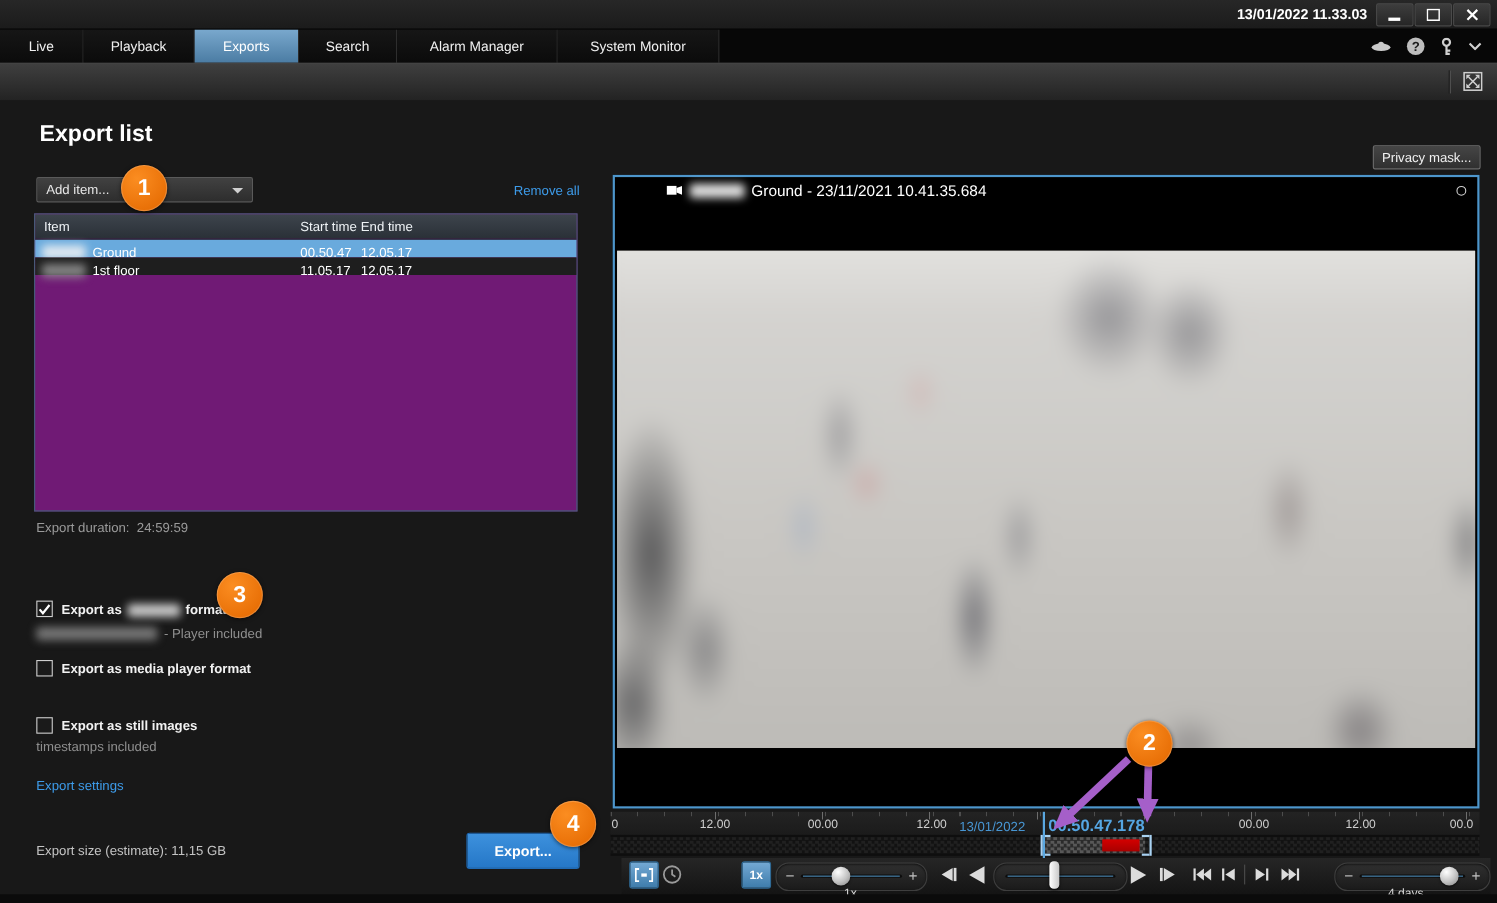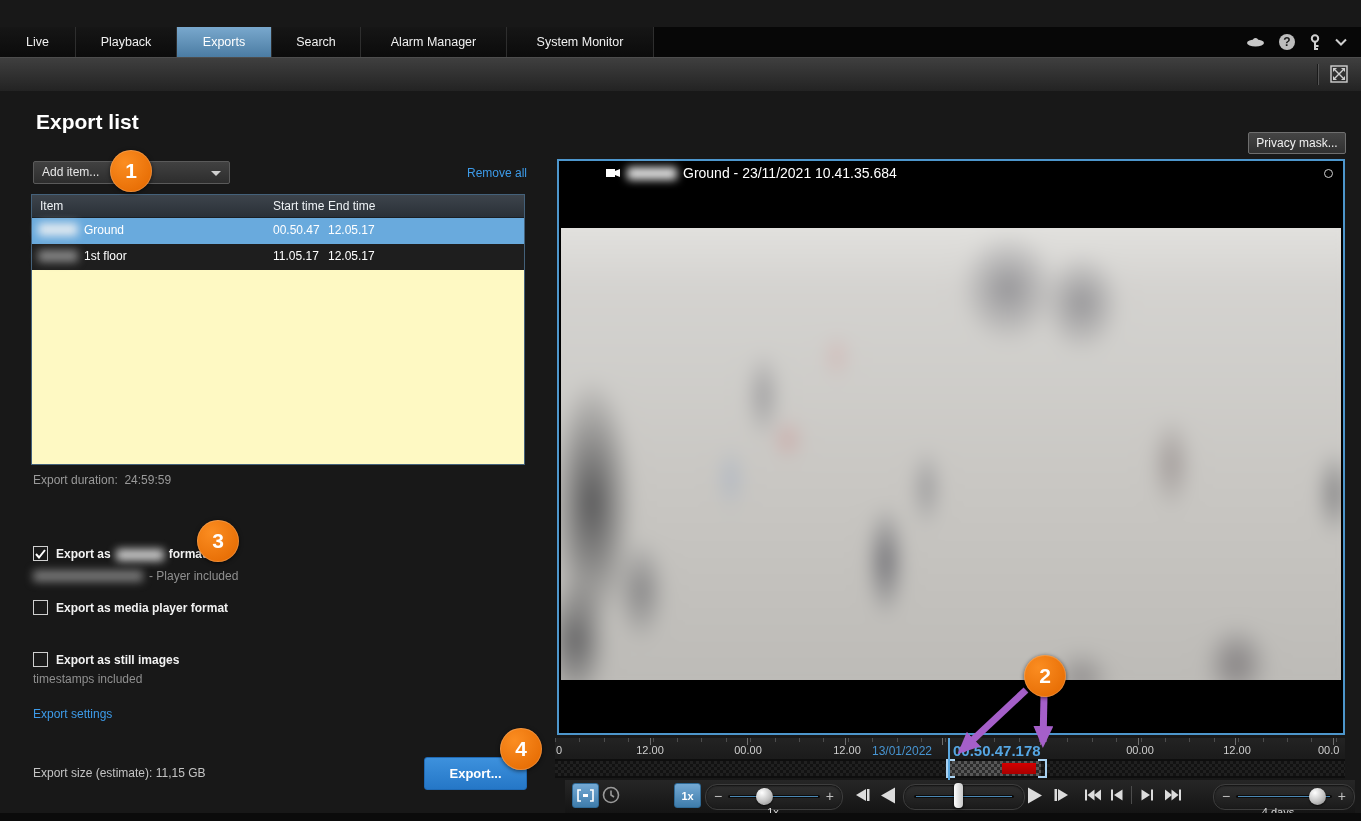--- a/index.html
+++ b/index.html
@@ -31,24 +31,24 @@
 
   
   .h1{position:absolute;left:36px;top:110px;font-size:21px;font-weight:bold;color:#fff;}
   .dropdown{position:absolute;left:33px;top:161px;width:197px;height:23px;box-sizing:border-box;
     border:1px solid #5a5a5a;border-radius:2px;background:linear-gradient(#414141,#2d2d2d);
     font-size:12px;color:#e6e6e6;line-height:21px;padding-left:8px;}
   .dropdown .caret{position:absolute;right:8px;top:9px;width:0;height:0;
     border-left:5px solid transparent;border-right:5px solid transparent;border-top:5px solid #d0d0d0;}
   .link{color:#3d9be9;font-size:12px;cursor:pointer;}
   .listbox{position:absolute;left:31px;top:194px;width:494px;height:271px;box-sizing:border-box;
-    border:1px solid #44617a;background:#fef9c3;}
+    border:1px solid #44617a;background:#701a75;}
   .listhead{position:relative;height:22px;background:linear-gradient(#3d444c,#2a3037);
     border-bottom:1px solid #1a1f24;font-size:12px;color:#eef2f5;}
-  .lrow{position:relative;height:26px;font-size:12px;color:#fff;}
+  .lrow{position:relative;height:16px;font-size:12px;color:#fff;}
   .lrow.sel{background:#69aadd;}
   .lrow.alt{background:#1e1e1e;}
   .cell{position:absolute;top:5px;white-space:nowrap;}
   .c-item{left:52px;} .c-start{left:241px;} .c-end{left:296px;}
   .hc-item{left:8px;top:4px;} .hc-start{left:241px;top:4px;} .hc-end{left:296px;top:4px;}
   .redact{filter:blur(4px);border-radius:3px;}
   .gray{color:#9a9a9a;} .lightgray{color:#c4c4c4;}
   .label12{font-size:12px;}
 
   .cbrow{position:absolute;display:flex;align-items:center;gap:8px;}
@@ -141,20 +141,38 @@
   .icon-svg{display:block;}
 
   
   .arrows{position:absolute;left:920px;top:640px;width:160px;height:140px;z-index:25;pointer-events:none;}
 </style>
 </head>
 <body>
 
 <div class="canvas">
 
+  <div class="titlebar">
+    <span class="dt">13/01/2022 11.33.03</span>
+    <span class="winbtn" style="right:76px;">
+      <svg width="12" height="10" class="icon-svg">
+          <rect x="0" y="7" width="11" height="3" fill="#fff"></rect>
+        </svg>
+    </span>
+    <span class="winbtn" style="right:41px;">
+      <svg width="12" height="11" class="icon-svg">
+          <rect x="0.5" y="0.5" width="11" height="10" fill="none" stroke="#fff" stroke-width="1.6"></rect>
+        </svg>
+    </span>
+    <span class="winbtn" style="right:6px;">
+      <svg width="11" height="11" class="icon-svg">
+          <path d="M1,1 L10,10 M10,1 L1,10" stroke="#fff" stroke-width="2"></path>
+        </svg>
+    </span>
+  </div>
 
   <div class="tabbar">
     <div class="tab" style="width:75px;">Live</div>
     <div class="tab" style="width:100px;">Playback</div>
     <div class="tab sel" style="width:94px;">Exports</div>
     <div class="tab" style="width:88px;">Search</div>
     <div class="tab" style="width:145px;">Alarm Manager</div>
     <div class="tab" style="width:146px;">System Monitor</div>
   </div>
   <div class="tab-icons">

